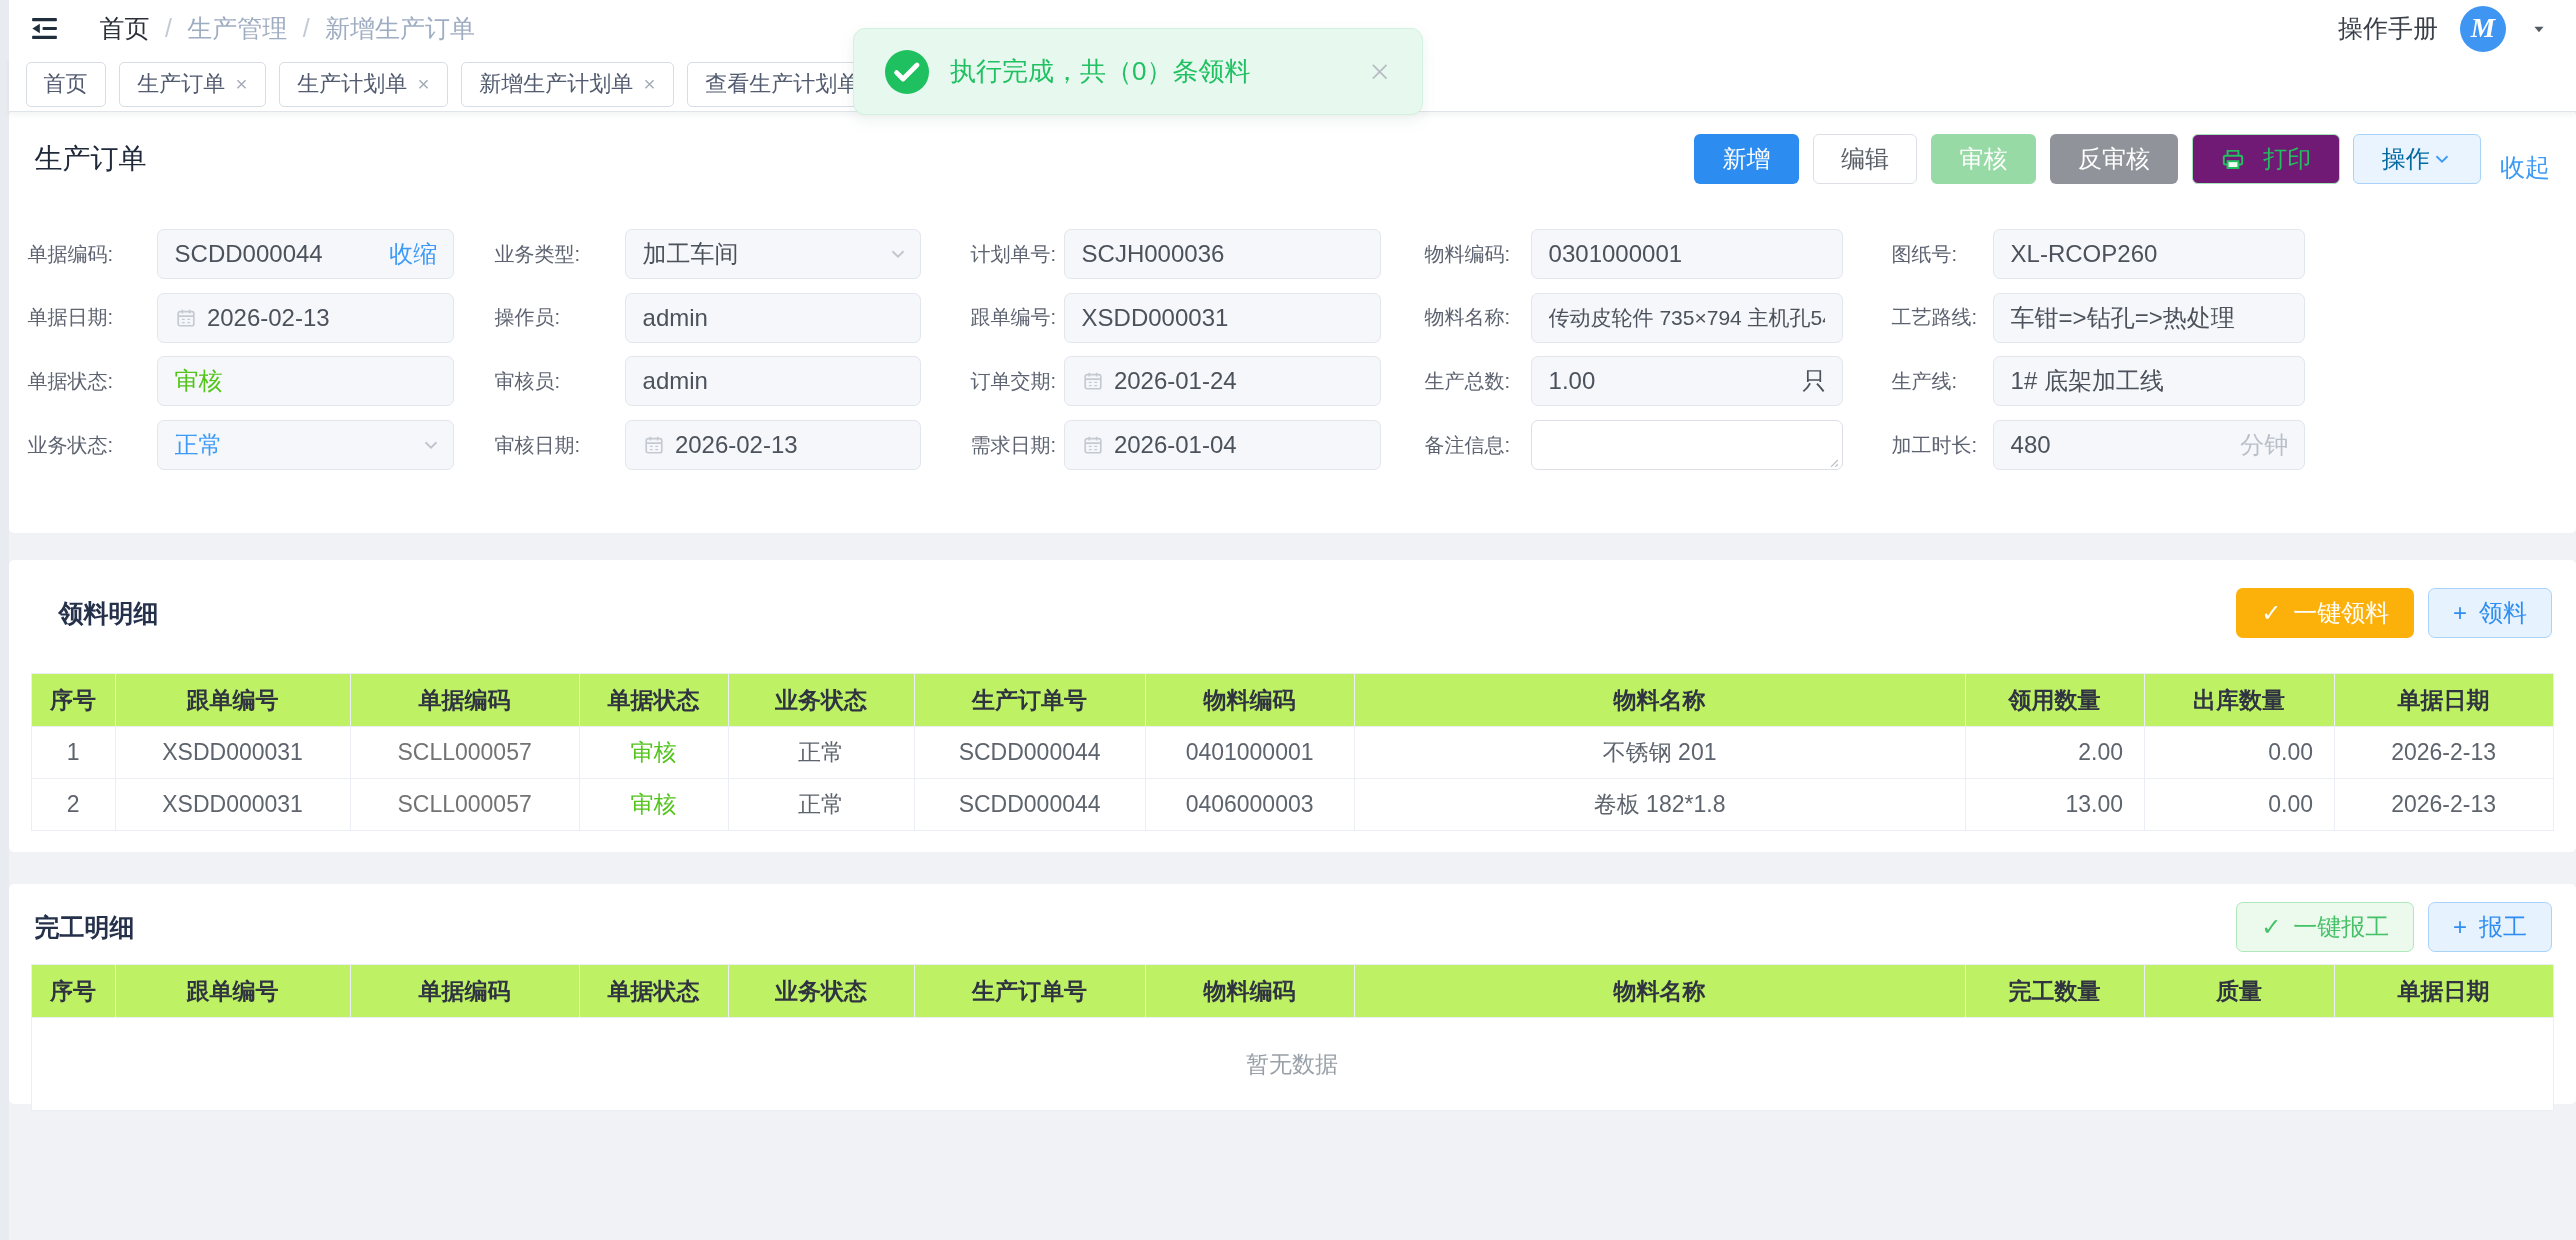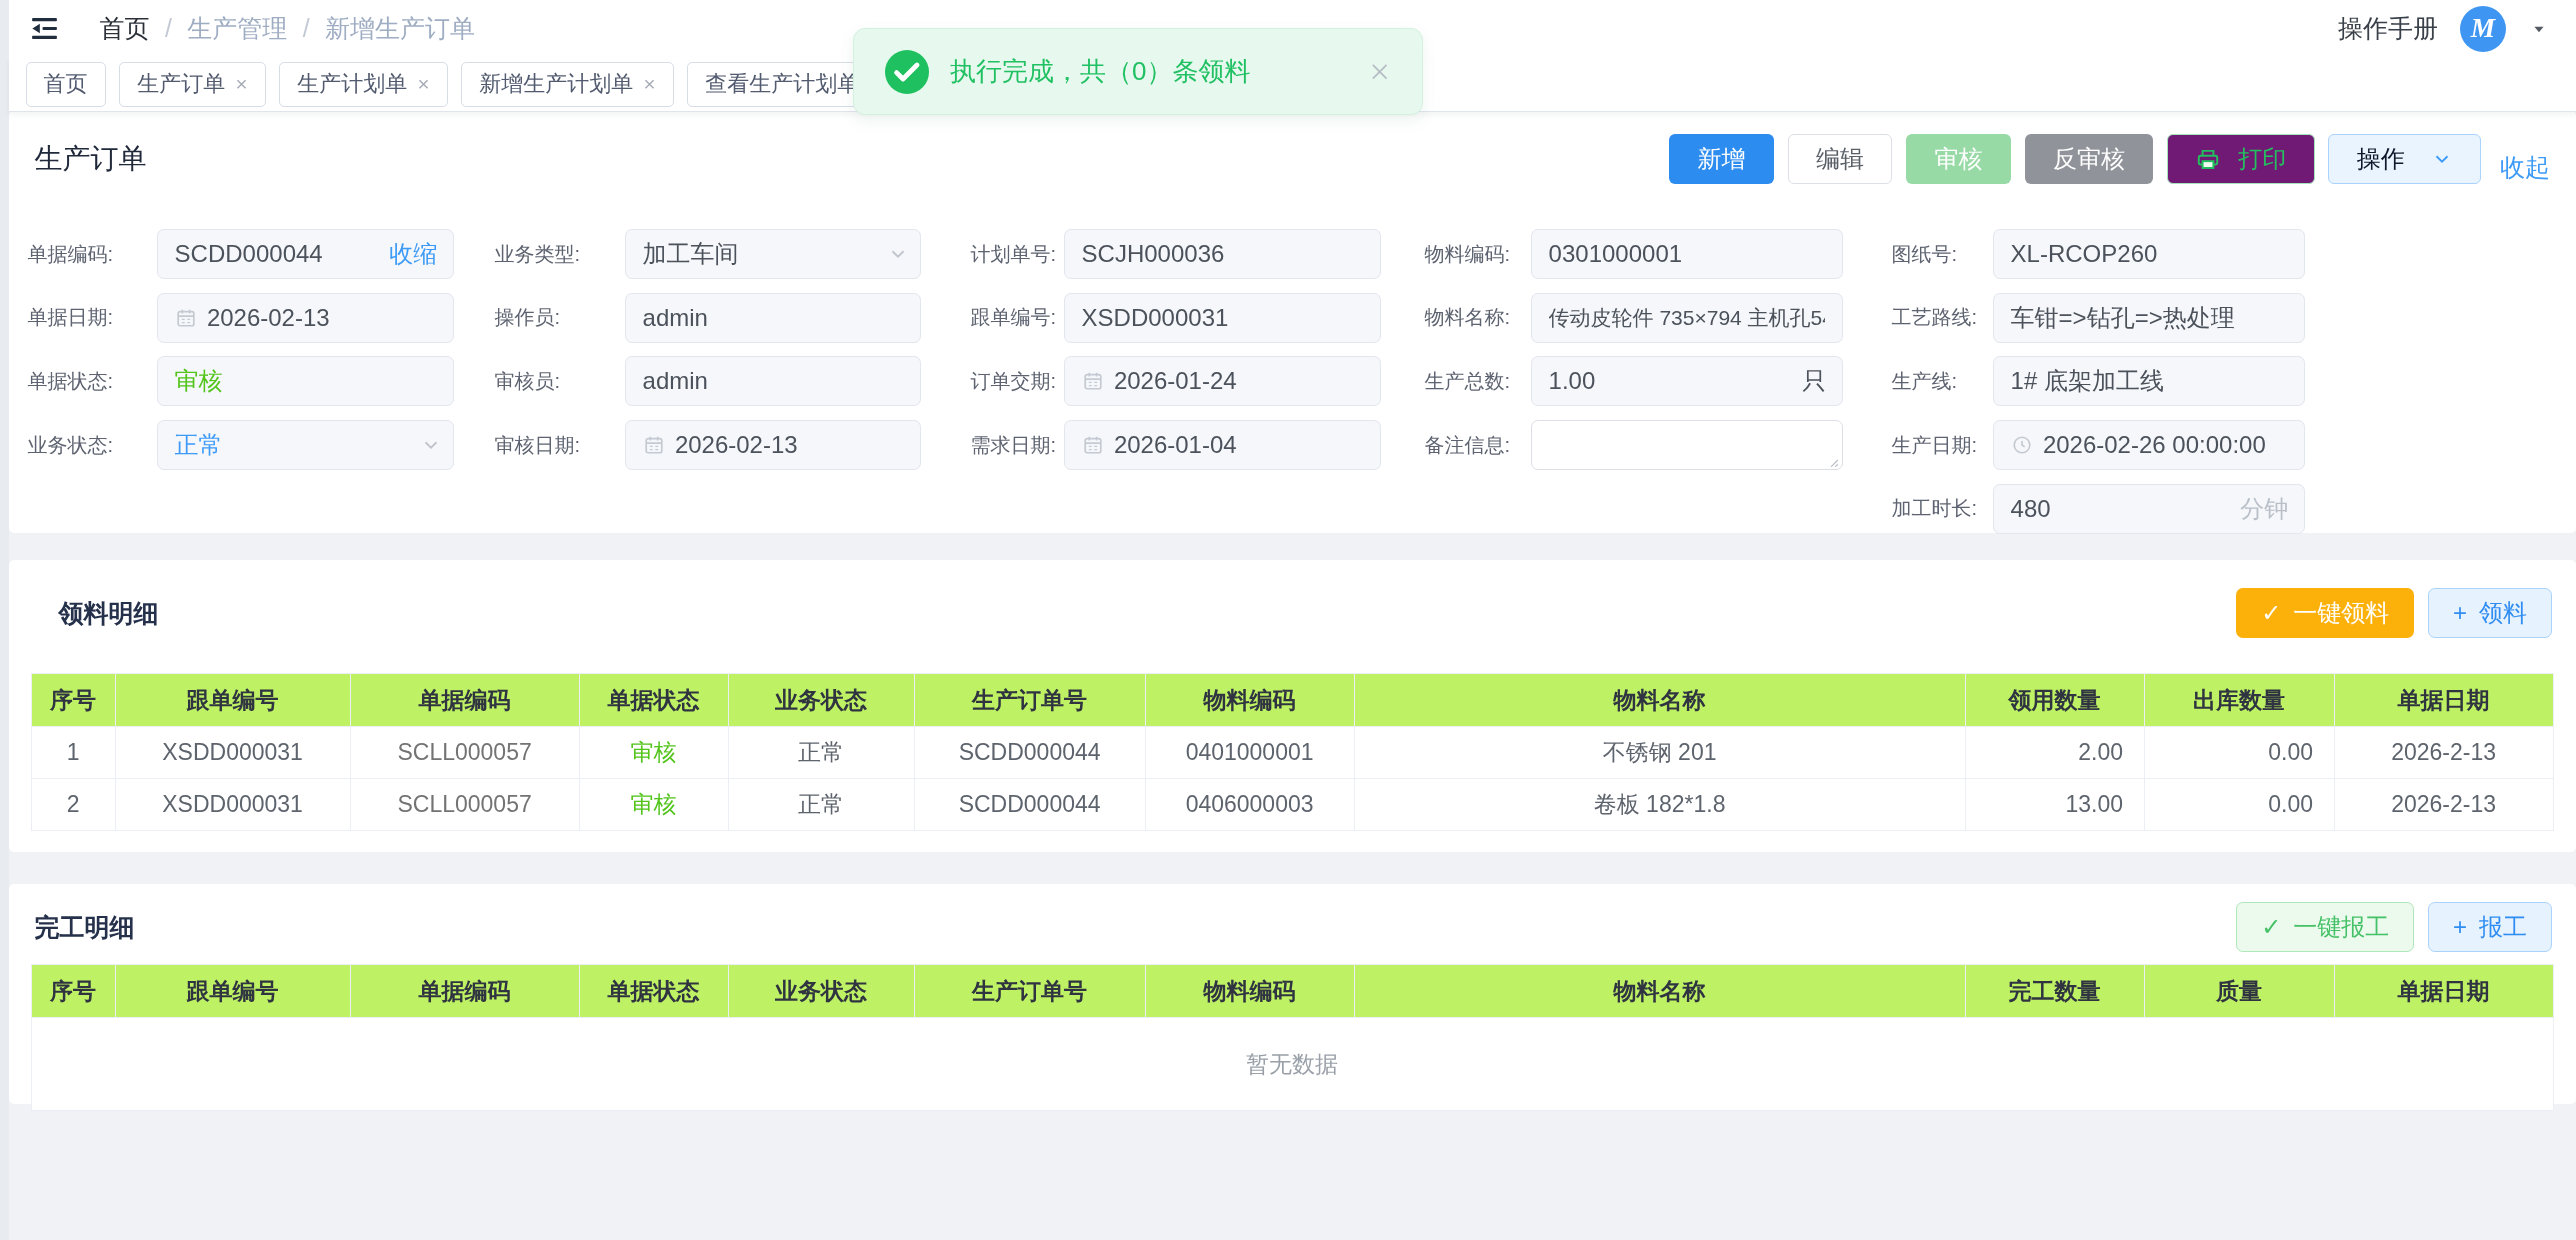--- a/index.html
+++ b/index.html
@@ -49,21 +49,21 @@
   .card1-head{position:absolute;left:26px;right:26px;top:0;height:96px;display:flex;align-items:center;}
   h1{font-size:28px;color:#20293a;font-weight:500;margin:0;}
   .actions{margin-left:auto;display:flex;align-items:flex-end;gap:13.7px;}
   .btn{height:50px;border-radius:6px;font-size:24px;display:flex;align-items:center;justify-content:center;
        padding:0 27.4px;border:0.9px solid transparent;cursor:pointer;background:#fff;font-family:inherit;white-space:nowrap;}
   .btn.primary{background:#2d8cf0;color:#fff;}
   .btn.default{border-color:#dcdfe6;color:#5a6068;}
   .btn.success-dis{background:#97daa5;color:#fff;}
   .btn.info{background:#909399;color:#fff;}
   .btn.print{background:#701a75;border-color:#a4e4bb;color:#23c05e;gap:17px;}
-  .btn.more{background:#e9f4ff;border-color:#a9d3fb;color:#0f172a;gap:26px;}
+  .btn.more{background:#e9f4ff;border-color:#a9d3fb;color:#0369a1;gap:1px;}
   .collapse-link{color:#3d9bf7;font-size:25px;cursor:pointer;margin-left:5.1px;white-space:nowrap;}
 
   
   .form{position:absolute;left:19px;top:118px;display:grid;
         grid-template-columns:467px 476px 454px 467px 480px;row-gap:13.7px;}
   .fcell{display:flex;align-items:center;height:50px;}
   .flabel{font-size:20px;color:#5d6370;flex:0 0 auto;white-space:nowrap;}
   .col1 .flabel{width:129px;} .col2 .flabel{width:130px;} .col3 .flabel{width:93px;}
   .col4 .flabel{width:106px;} .col5 .flabel{width:101px;}
   .fbox{position:relative;height:50px;box-sizing:border-box;border:0.9px solid #e2e6ed;background:#f5f7fa;
@@ -348,32 +348,20 @@
         </div>
         <div class="fcell col4" style="grid-column: 4;">
           <span class="flabel">备注信息:</span>
           <div class="fbox tarea">
             <span class="fval"></span>
             <span class="fresize">
               <svg width="13.7" height="13.7" viewBox="0 0 16 16" fill="none" stroke="#b9bfc7" stroke-width="1.4">
                 <path d="M15 7 7 15M15 12l-3 3"></path>
               </svg>
             </span>
-          </div>
-        </div>
-        <div class="fcell col5" style="grid-column: 5;">
-          <span class="flabel">生产日期:</span>
-          <div class="fbox">
-            <span class="ficon">
-              <svg width="22" height="22" viewBox="0 0 24 24" fill="none" stroke="#c5cad2" stroke-width="1.8">
-                <circle cx="12" cy="12" r="8.5"></circle>
-                <path d="M12 7.5V12l3 2"></path>
-              </svg>
-            </span>
-            <span class="fval">2026-02-26 00:00:00</span>
           </div>
         </div>
         <div class="fcell col5" style="grid-column: 5;">
           <span class="flabel">加工时长:</span>
           <div class="fbox">
             <span class="fval">480</span>
             <span class="fsuffix">分钟</span>
           </div>
         </div>
       </div>

